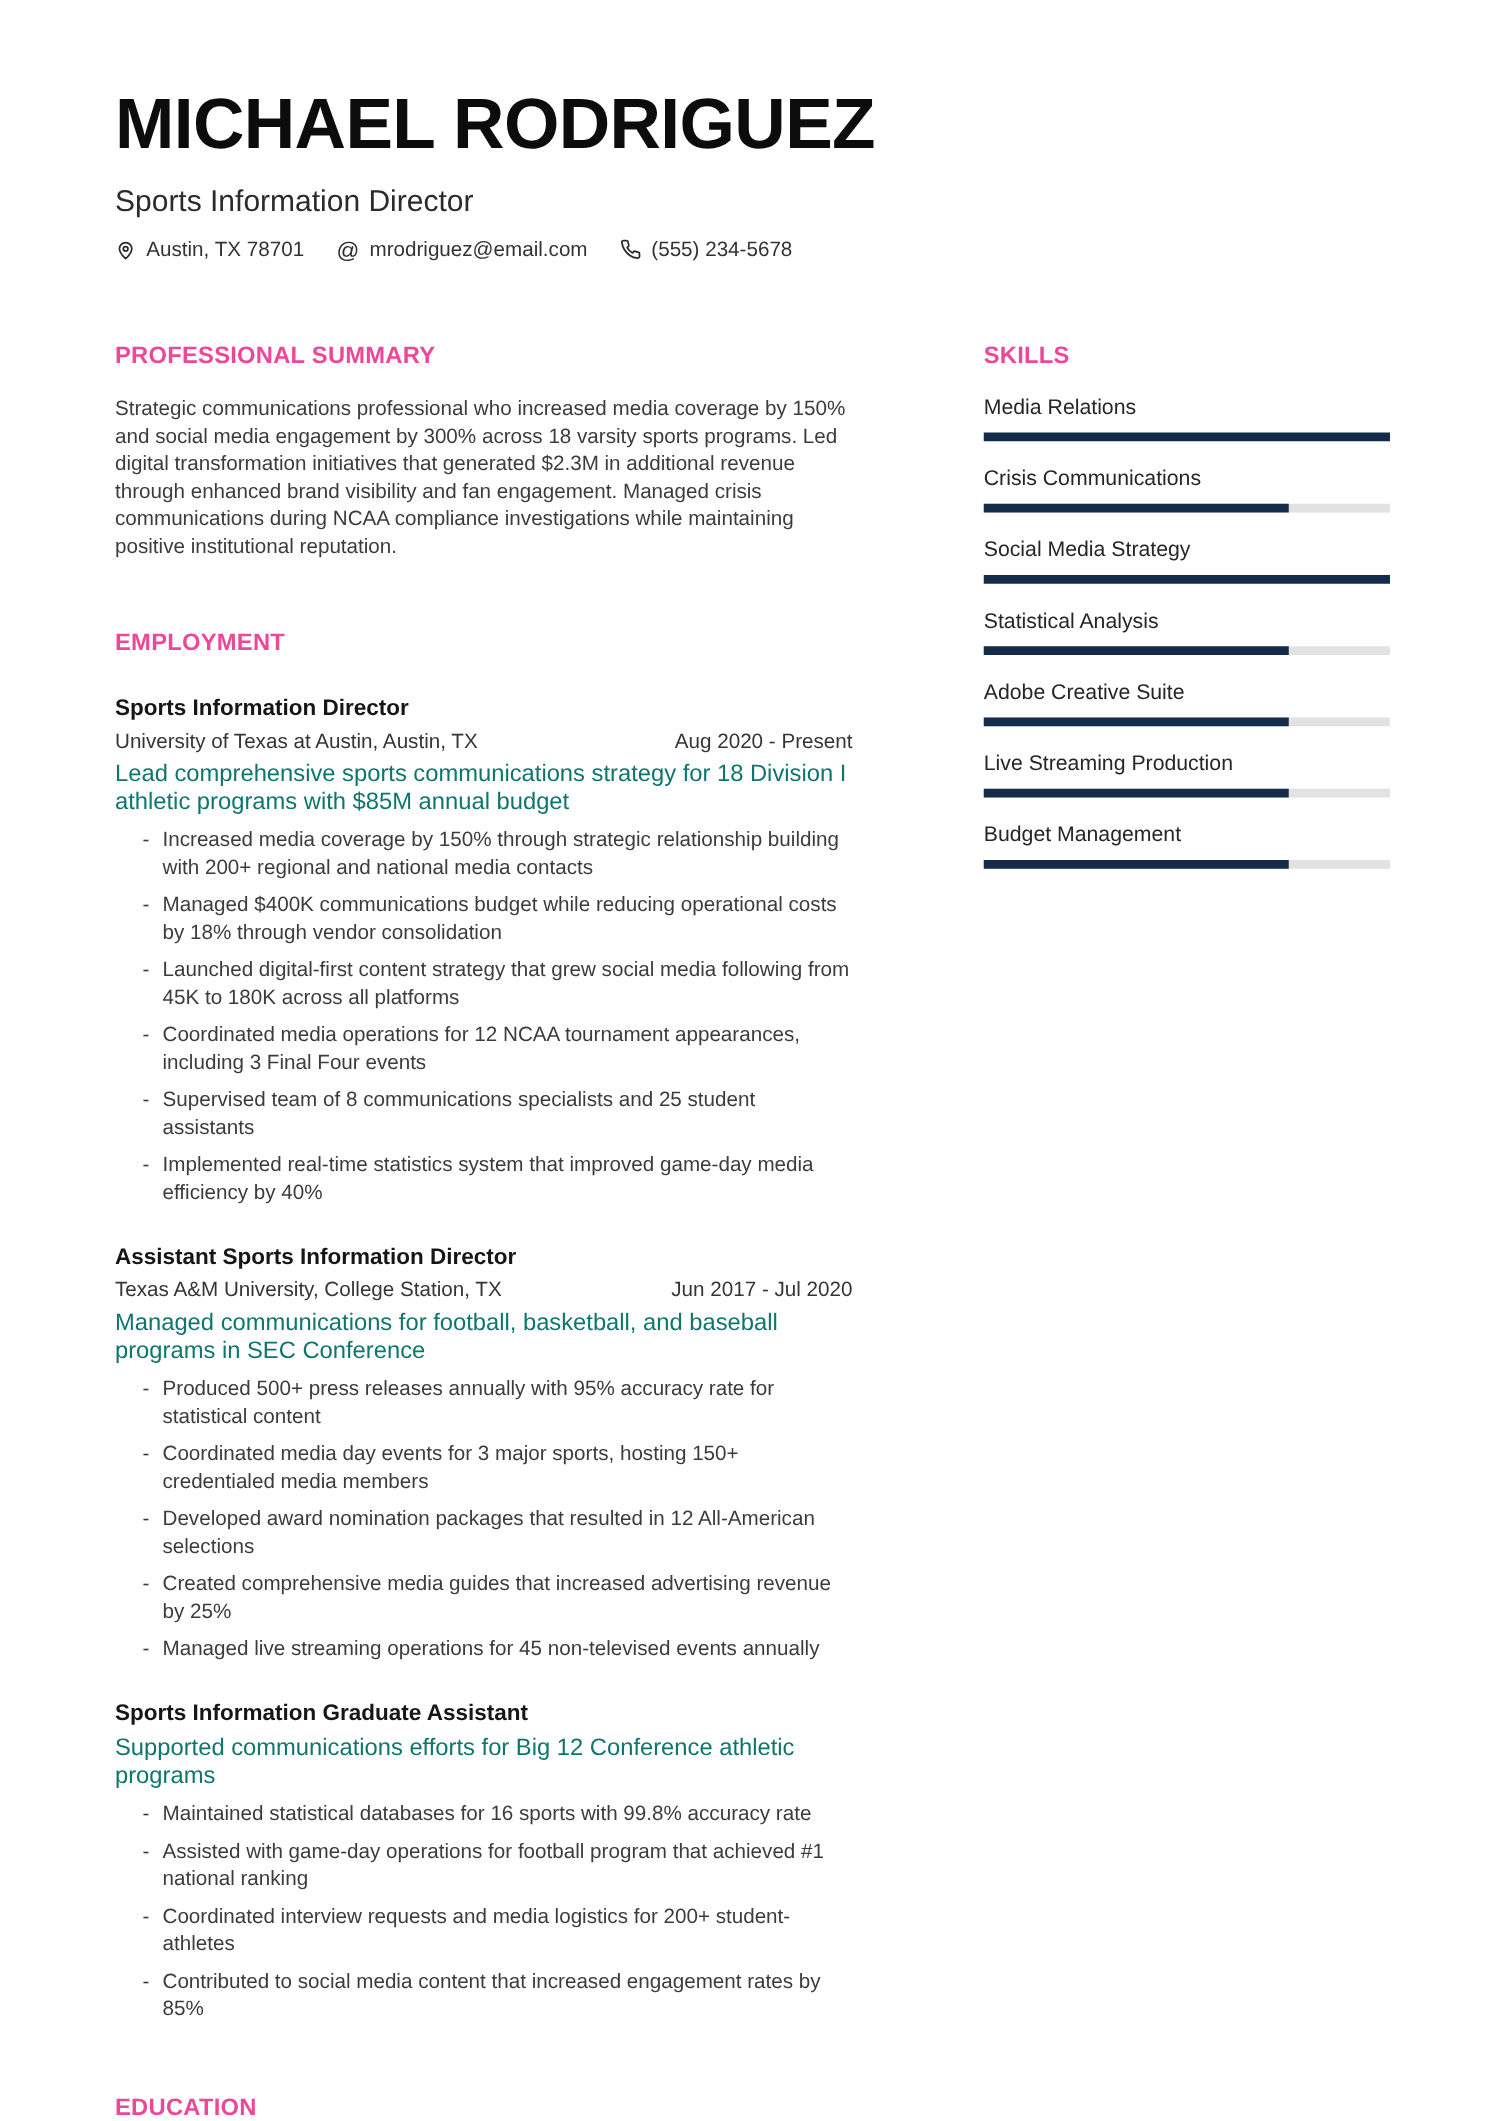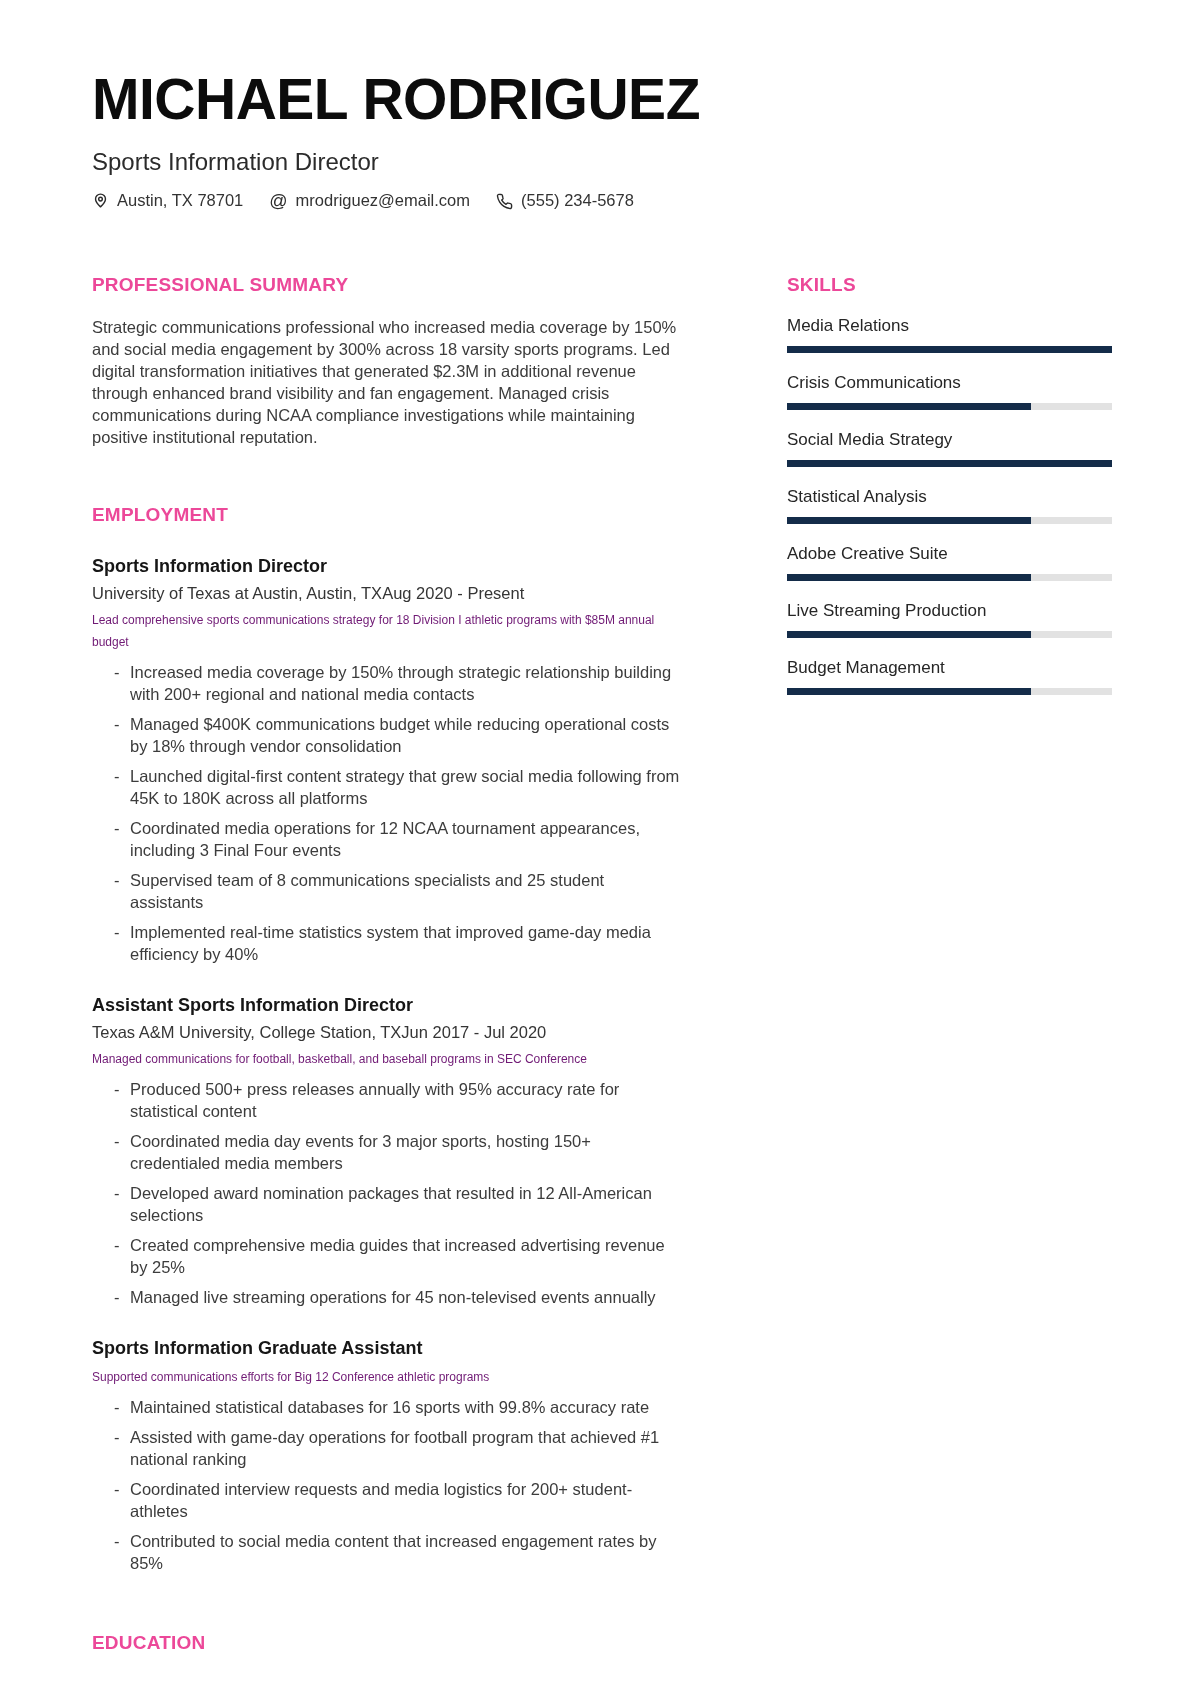--- a/index.html
+++ b/index.html
@@ -29,21 +29,21 @@
     color: #2b2b2b;
   }
   .contact-row {
     margin-top: 15px;
     display: flex;
     align-items: center;
     gap: 26px;
     font-size: 16.5px;
     color: #333333;
   }
-  .contact-item { display: flex; align-items: flex-end; gap: 8px; }
+  .contact-item { display: flex; align-items: flex-start; gap: 8px; }
   .contact-item svg { display: block; }
   .at-glyph {
     font-size: 18px;
     color: #2b2b2b;
     line-height: 1;
     font-weight: 400;
   }
   
   .columns {
     display: flex;
@@ -69,30 +69,30 @@
   .job { margin-top: 30px; }
   .job:first-of-type { margin-top: 24px; }
   .job-title {
     font-size: 18px;
     font-weight: 700;
     color: #161616;
     margin-bottom: 7px;
   }
   .job-meta {
     display: flex;
-    justify-content: flex-start;
+    justify-content: space-between;
     align-items: baseline;
     font-size: 16.5px;
     color: #353535;
     margin-bottom: 6px;
   }
   .job-desc {
-    font-size: 12px;
+    font-size: 19px;
     line-height: 22px;
-    color: #701a75;
+    color: #0f766e;
   }
   .bullet-list {
     list-style: none;
     margin-top: 8px;
   }
   .bullet-list li {
     display: flex;
     font-size: 16.5px;
     line-height: 22px;
     color: #3c3c3c;

